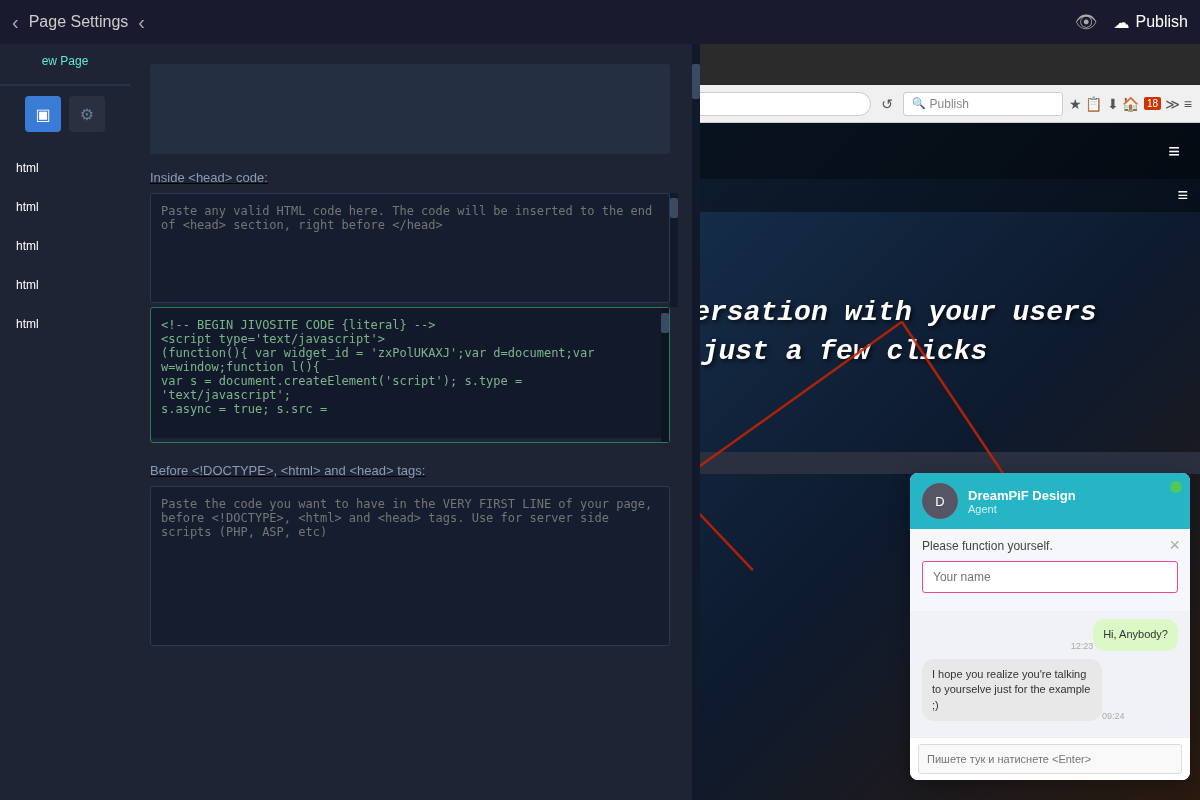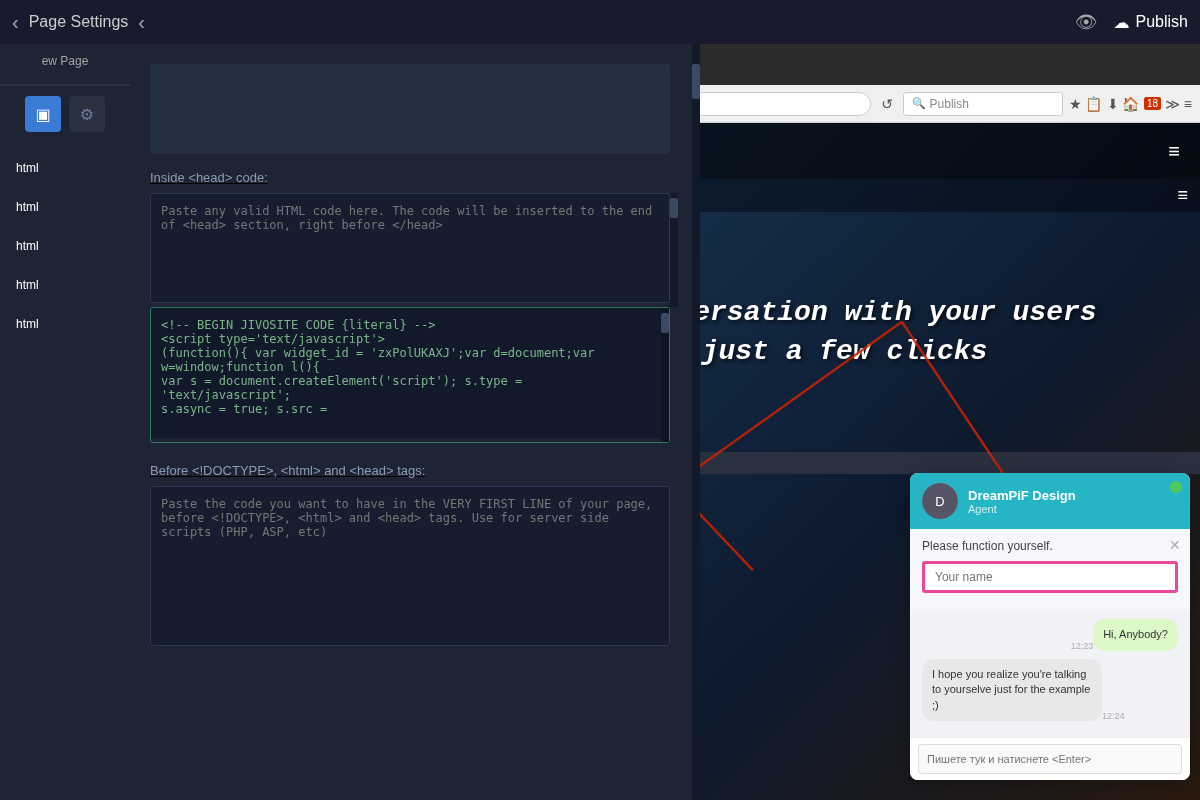--- a/index.html
+++ b/index.html
@@ -21,21 +21,21 @@
     }
     .close-arrow { color: #aaa; font-size: 20px; cursor: pointer; }
 
     
     .left-sidebar {
       position: absolute; top: 44px; left: 0; width: 130px; height: 756px;
       background: #1e2433; display: flex; flex-direction: column; align-items: center;
       padding-top: 10px; z-index: 50;
     }
     .sidebar-label {
-      color: #a3a3a3; font-size: 12px; margin-bottom: 16px;
+      color: #5eead4; font-size: 12px; margin-bottom: 16px;
     }
     .sidebar-icons { display: flex; gap: 8px; margin-bottom: 12px; }
     .sidebar-icon-btn {
       width: 36px; height: 36px; border-radius: 4px; display: flex; align-items: center;
       justify-content: center; cursor: pointer; font-size: 16px;
     }
     .sidebar-icon-btn.active { background: #3a7bd5; color: #fff; }
     .sidebar-icon-btn.inactive { background: #2a3040; color: #6a7a99; }
     .sidebar-menu-items { width: 100%; padding: 0 8px; }
     .sidebar-menu-item {
@@ -124,21 +124,21 @@
     .chat-online-dot {
       position: absolute; top: 8px; right: 8px; width: 12px; height: 12px;
       background: #4eca5a; border-radius: 50%;
     }
     .chat-intro-text { color: #444; font-size: 12px; margin-bottom: 8px; }
     .chat-close-btn {
       position: absolute; top: 6px; right: 6px; color: rgba(255,255,255,0.7);
       font-size: 16px; cursor: pointer;
     }
     .chat-input-your-name {
-      width: 100%; height: 32px; border: 3px solid #ec4899; border-radius: 3px;
+      width: 100%; height: 32px; border: 1px solid #ec4899; border-radius: 3px;
       padding: 0 10px; font-size: 12px; color: #aaa; background: #fff;
       margin-bottom: 8px;
     }
     .chat-message-row { display: flex; align-items: flex-end; margin-bottom: 8px; }
     .chat-message-row.right { justify-content: flex-end; }
     .chat-message-row.left { justify-content: flex-start; }
     .chat-bubble {
       max-width: 180px; padding: 8px 10px; border-radius: 12px; font-size: 11px; line-height: 1.4;
     }
     .chat-bubble.right { background: #dcf8c6; color: #333; }
@@ -328,21 +328,21 @@
         <input class="chat-input-your-name" type="text" placeholder="Your name" style="">
       </div>
 
       <div style="padding:8px 12px; background:#f0f2f5;">
         <div class="chat-message-row right">
           <span class="chat-time">12:23</span>
           <div class="chat-bubble right">Hi, Anybody?</div>
         </div>
         <div class="chat-message-row left">
           <div class="chat-bubble left">I hope you realize you're talking to yourselve just for the example ;)</div>
-          <span class="chat-time">12:24</span>
+          <span class="chat-time">09:24</span>
         </div>
       </div>
 
       <div class="chat-footer">
         <input class="chat-type-input" type="text" placeholder="Пишете тук и натиснете &lt;Enter&gt;" style="">
       </div>
     </div>
   </div>
 </div>
 

